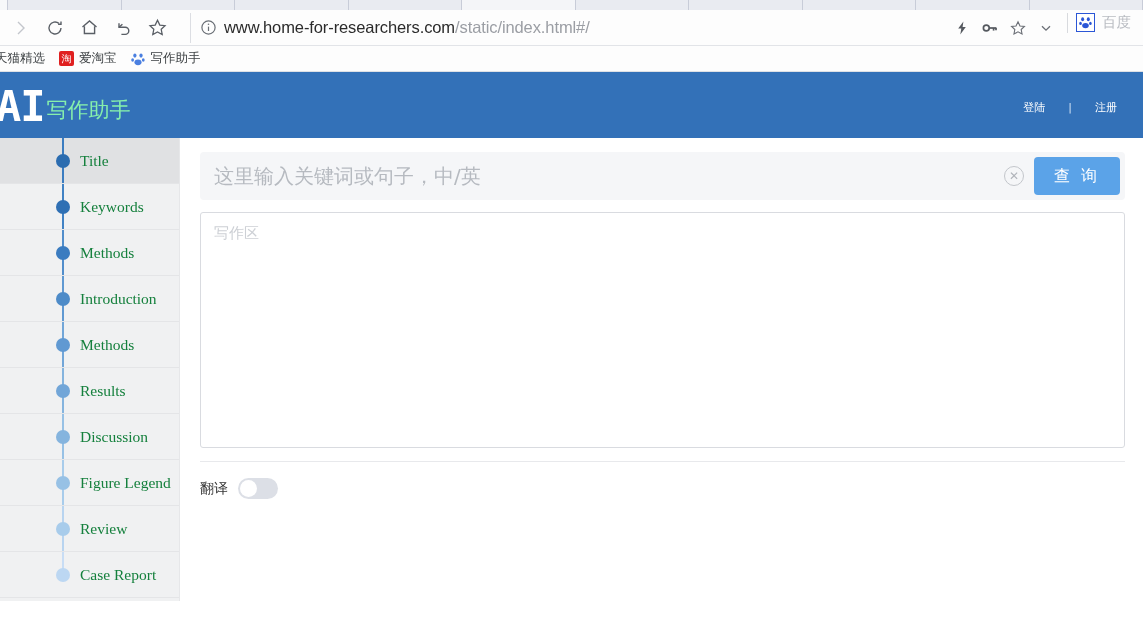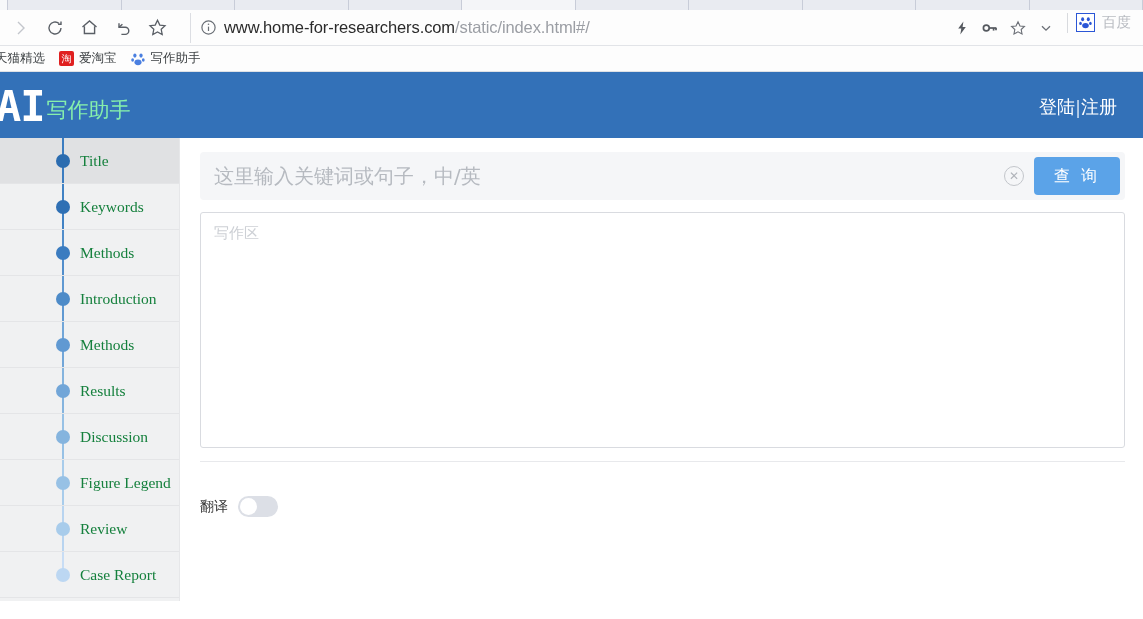--- a/index.html
+++ b/index.html
@@ -123,23 +123,23 @@
     letter-spacing: -1px;
   }
   #brand-name {
     font-family: "DejaVu Sans", sans-serif;
     font-size: 21px;
     color: #86efac;
     padding-bottom: 3px;
   }
   #auth-links {
     font-family: "DejaVu Sans", sans-serif;
-    font-size: 18px;
+    font-size: 11px;
     color: #ffffff;
-    display: flex; align-items: center; gap: 0; text-align: right;
+    display: flex; align-items: center; gap: 23px; text-align: right;
   }
   #auth-links .sep { color: #cfe0f2; }
   #auth-links a { color:#fff; text-decoration:none; }
 
   
   #app-body {
     display: flex;
     height: calc(619px - 10px - 36px - 26px - 66px);
     background: #ffffff;
   }
@@ -255,21 +255,21 @@
     margin-top: 9px;
     height: 1px;
     background: #e8e9ec;
     width: 100%;
   }
 
   #translate-row {
     display: flex;
     align-items: center;
     gap: 10px;
-    margin-top: 34px;
+    margin-top: 16px;
   }
   #translate-label {
     font-family: "DejaVu Sans", sans-serif;
     font-size: 14px;
     color: #333;
   }
   #translate-toggle {
     width: 40px; height: 21px;
     background: #dcdfe6;
     border-radius: 11px;

